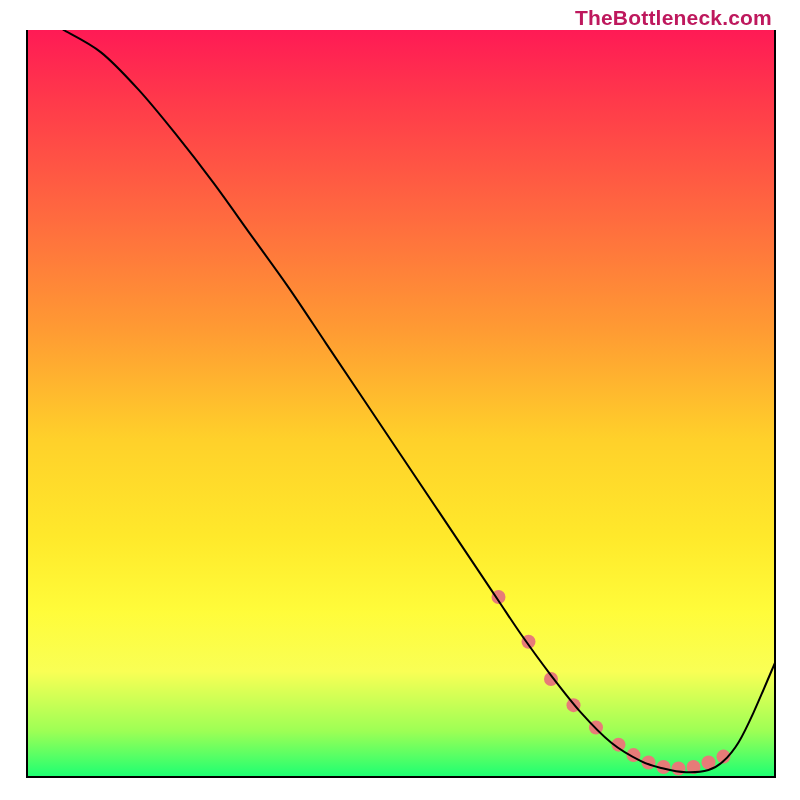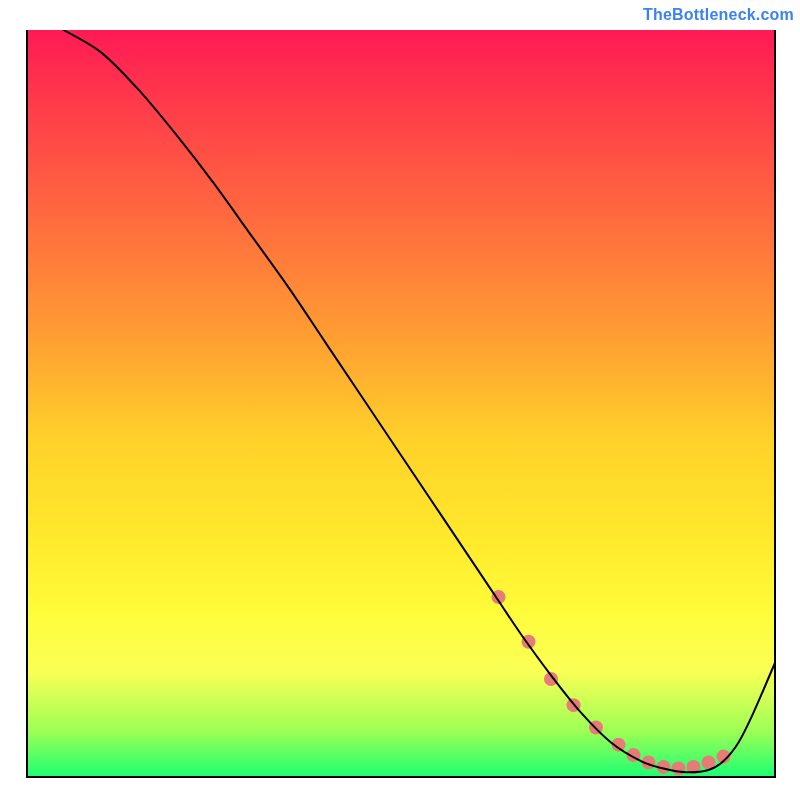--- a/index.html
+++ b/index.html
@@ -12,24 +12,24 @@
     overflow: hidden;
   }
   .chart-wrap {
     position: relative;
     width: 800px;
     height: 800px;
   }
   .attribution {
     position: absolute;
     top: 6px;
-    right: 6px;
-    font-size: 16px;
+    right: 28px;
+    font-size: 21px;
     font-weight: 700;
-    color: #3b82f6;
+    color: #be185d;
     letter-spacing: 0.2px;
   }
   .plot-area {
     position: absolute;
     left: 26px;
     top: 30px;
     width: 750px;
     height: 746px;
     
     background: linear-gradient(

